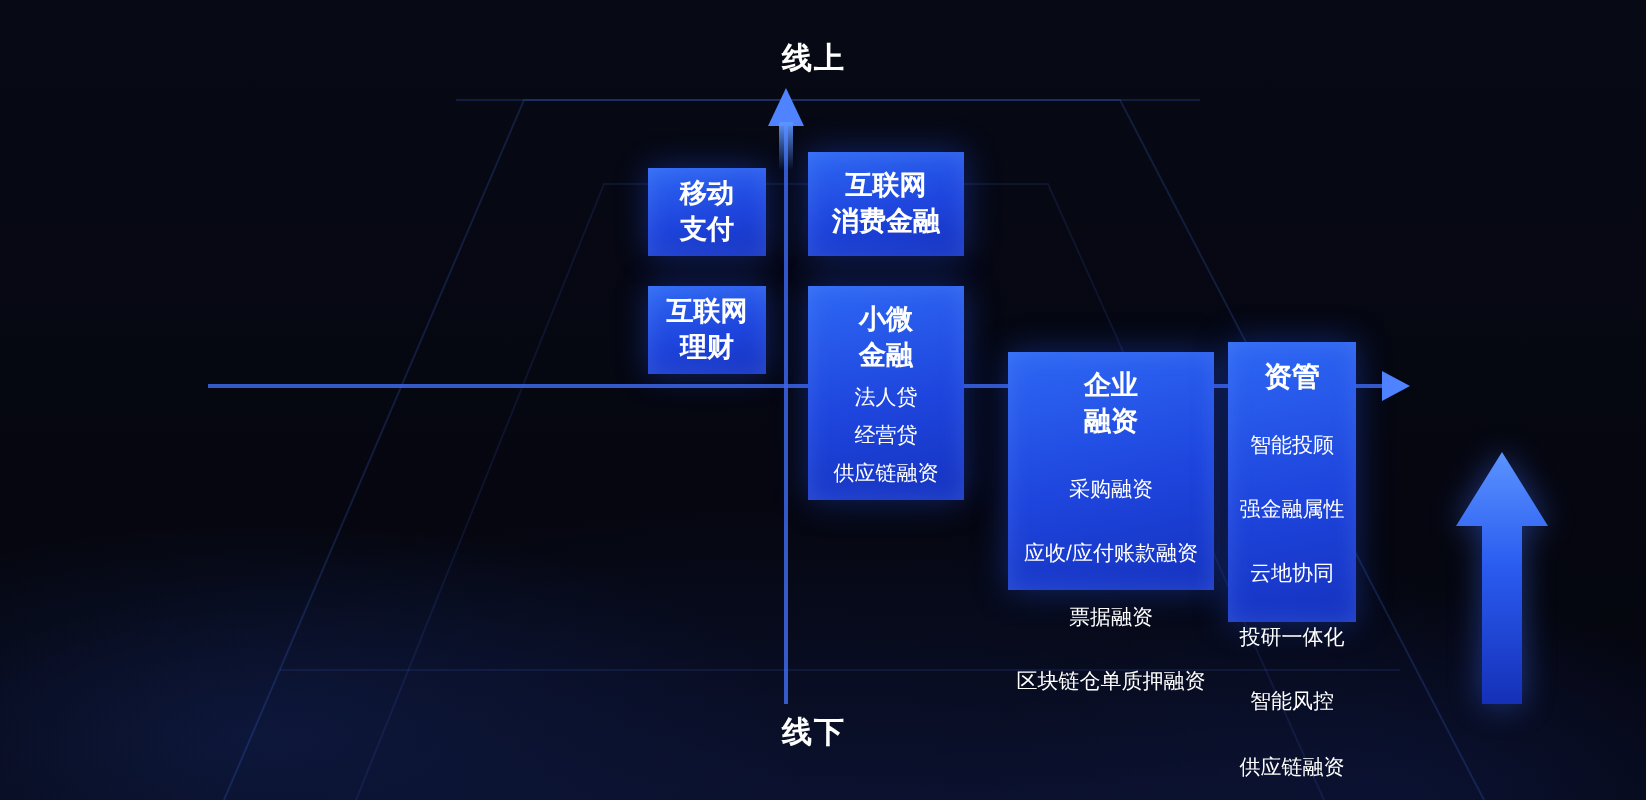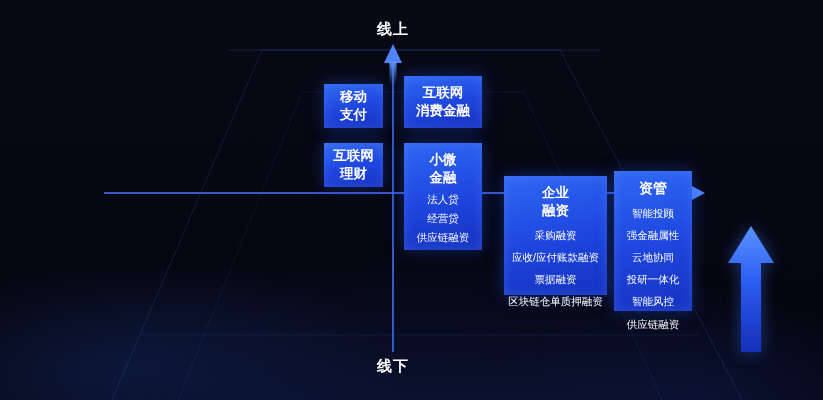--- a/index.html
+++ b/index.html
@@ -16,38 +16,38 @@
   }
 
   svg.layer { position:absolute; left:0; top:0; z-index:0; }
   svg.axes  { z-index:1; }
 
   .axis-line { stroke:var(--axis,#3f68e8); stroke-width:2; opacity:.85; }
   .persp { stroke:rgba(70,115,235,.20); fill:none; stroke-width:1; }
   .persp.inner { stroke:rgba(70,115,235,.12); }
 
   .axis-label {
-    position:absolute; z-index:3; font-weight:bold; text-align:center;
+    position:absolute; z-index:3; font-weight:bold; text-align:right;
     white-space:pre-line; color:var(--text,#fff); letter-spacing:1px;
   }
   .axis-label.v  { font-size:15px; }
   .axis-label.h  { font-size:13px; line-height:1.7; }
 
   .box {
     position:absolute; z-index:2; border-radius:0; text-align:center;
     display:flex; flex-direction:column; align-items:center; justify-content:center;
     padding:6px 4px;
     background:linear-gradient(168deg, var(--box-a,#2e68f4) 0%, #1e45dd 55%, var(--box-b,#1532bf) 100%);
     box-shadow:0 0 16px rgba(38,86,255,.38), inset 0 0 12px rgba(130,175,255,.22);
   }
   .box.list { justify-content:flex-start; padding-top:8px; }
   .box-title { font-weight:bold; font-size:13.5px; line-height:1.3; white-space:pre-line; }
   .box-title.single { font-size:14px; }
   .box-item { font-size:10.5px; line-height:1.15; margin-top:7px; white-space:nowrap; font-weight:500; }
-  .box.tight .box-item { margin-top:10px; }
+  .box.tight .box-item { margin-top:20px; }
 </style>
 </head>
 <body>
 
 <div class="stage">
 
   <svg class="layer" width="823" height="400" viewBox="0 0 823 400">
     <path class="persp" d="M112 400 L262 50 L560 50 L742 400"></path>
     <path class="persp inner" d="M178 400 L302 92 L524 92 L662 400"></path>
     <line class="persp" x1="228" y1="50" x2="600" y2="50"></line>
@@ -105,21 +105,21 @@
 
   <div class="box list tight" style="left:504px; top:176px; width:103px; height:119px;">
     <div class="box-title">企业
 融资</div>
     <div class="box-item">采购融资</div>
     <div class="box-item">应收/应付账款融资</div>
     <div class="box-item">票据融资</div>
     <div class="box-item">区块链仓单质押融资</div>
   </div>
 
-  <div class="box list tight" style="left:614px; top:171px; width:78px; height:140px;">
+  <div class="box list tight" style="left:614px; top:171px; width:64px; height:140px;">
     <div class="box-title single">资管</div>
     <div class="box-item">智能投顾</div>
     <div class="box-item">强金融属性</div>
     <div class="box-item">云地协同</div>
     <div class="box-item">投研一体化</div>
     <div class="box-item">智能风控</div>
     <div class="box-item">供应链融资</div>
   </div>
 
 </div>

